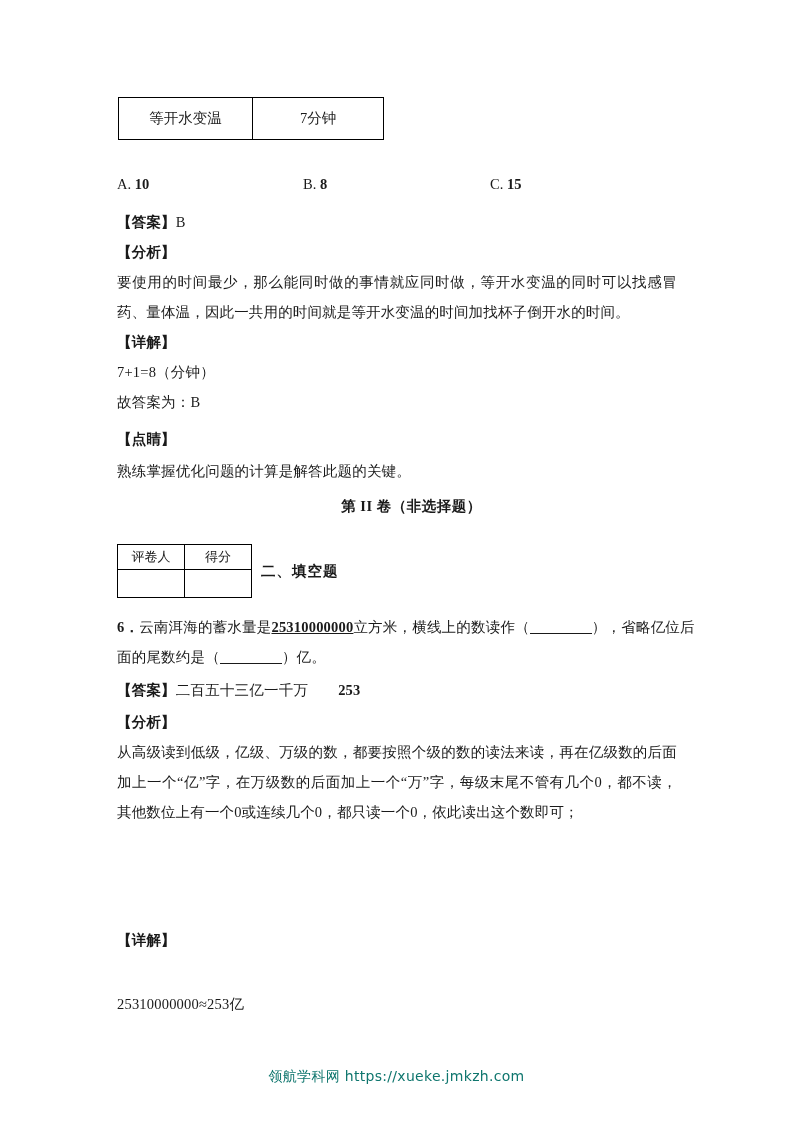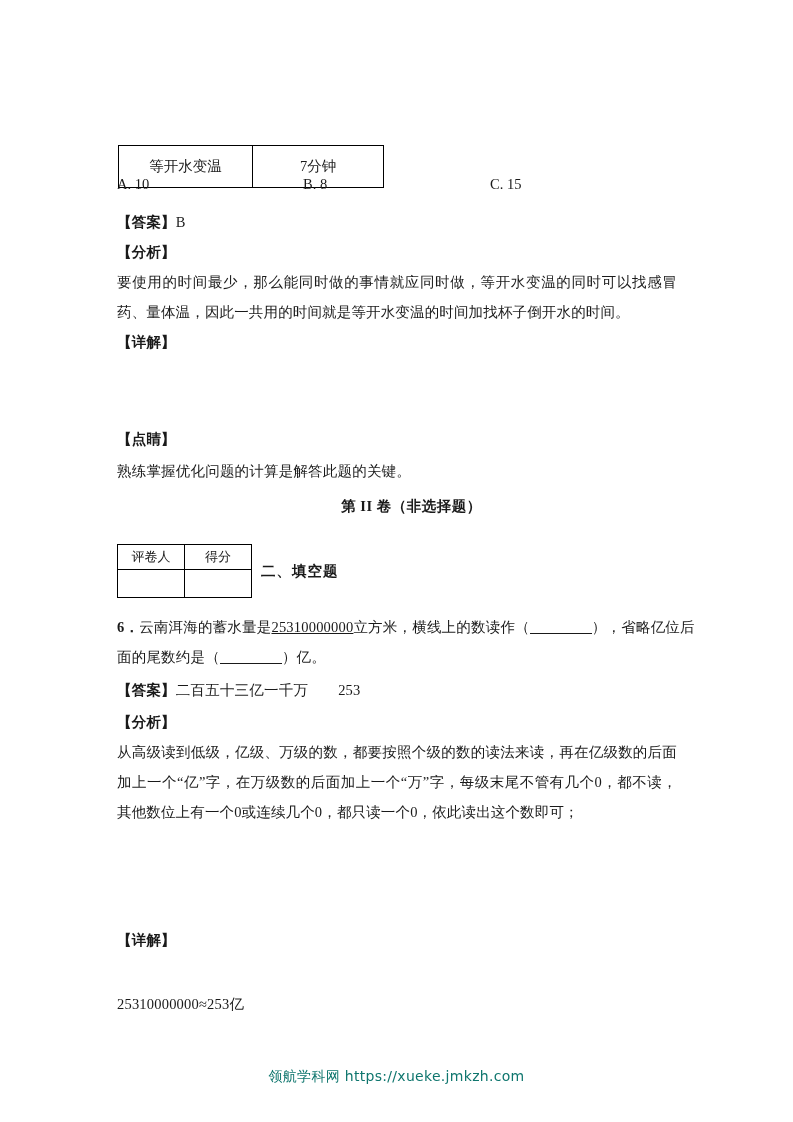--- a/index.html
+++ b/index.html
@@ -35,32 +35,32 @@
     letter-spacing: 0.15px;
     text-align: justify;
     text-justify: inter-ideograph;
   }
   .tag {
     font-weight: bold;
     font-size: 14.5px;
   }
   .num {
     font-family: "Liberation Serif", "DejaVu Serif", serif;
+    font-weight: bold;
   }
 
   
   .tbl-top {
     position: absolute;
     left: 118px;
     top: 97px;
     width: 263px;
     height: 43px;
     border-collapse: collapse;
     table-layout: fixed;
-    margin-top: 48px;
   }
   .tbl-top td {
     border: 1.3px solid #000;
     text-align: center;
     vertical-align: middle;
     font-size: 14.5px;
     padding: 0;
   }
   .tbl-top td.c1 { width: 133px; }
   .tbl-top td.c2 { width: 130px; }
@@ -182,20 +182,22 @@
   <div class="abs line" style="top:237px">
     <span class="tag">【分析】</span>
   </div>
 
   <div class="abs para" style="top:267px">要使用的时间最少，那么能同时做的事情就应同时做，等开水变温的同时可以找感冒药、量体温，因此一共用的时间就是等开水变温的时间加找杯子倒开水的时间。</div>
 
   <div class="abs line" style="top:327px">
     <span class="tag">【详解】</span>
   </div>
 
+  <div class="abs line" style="top:357px">7+1=8（分钟）</div>
+  <div class="abs line" style="top:387px">故答案为：B</div>
 
   <div class="abs line" style="top:424px">
     <span class="tag">【点睛】</span>
   </div>
   <div class="abs line" style="top:456px">熟练掌握优化问题的计算是解答此题的关键。</div>
 
   <div class="center-head">第 II 卷（非选择题）</div>
 
   <table class="tbl-score">
     <tbody>

